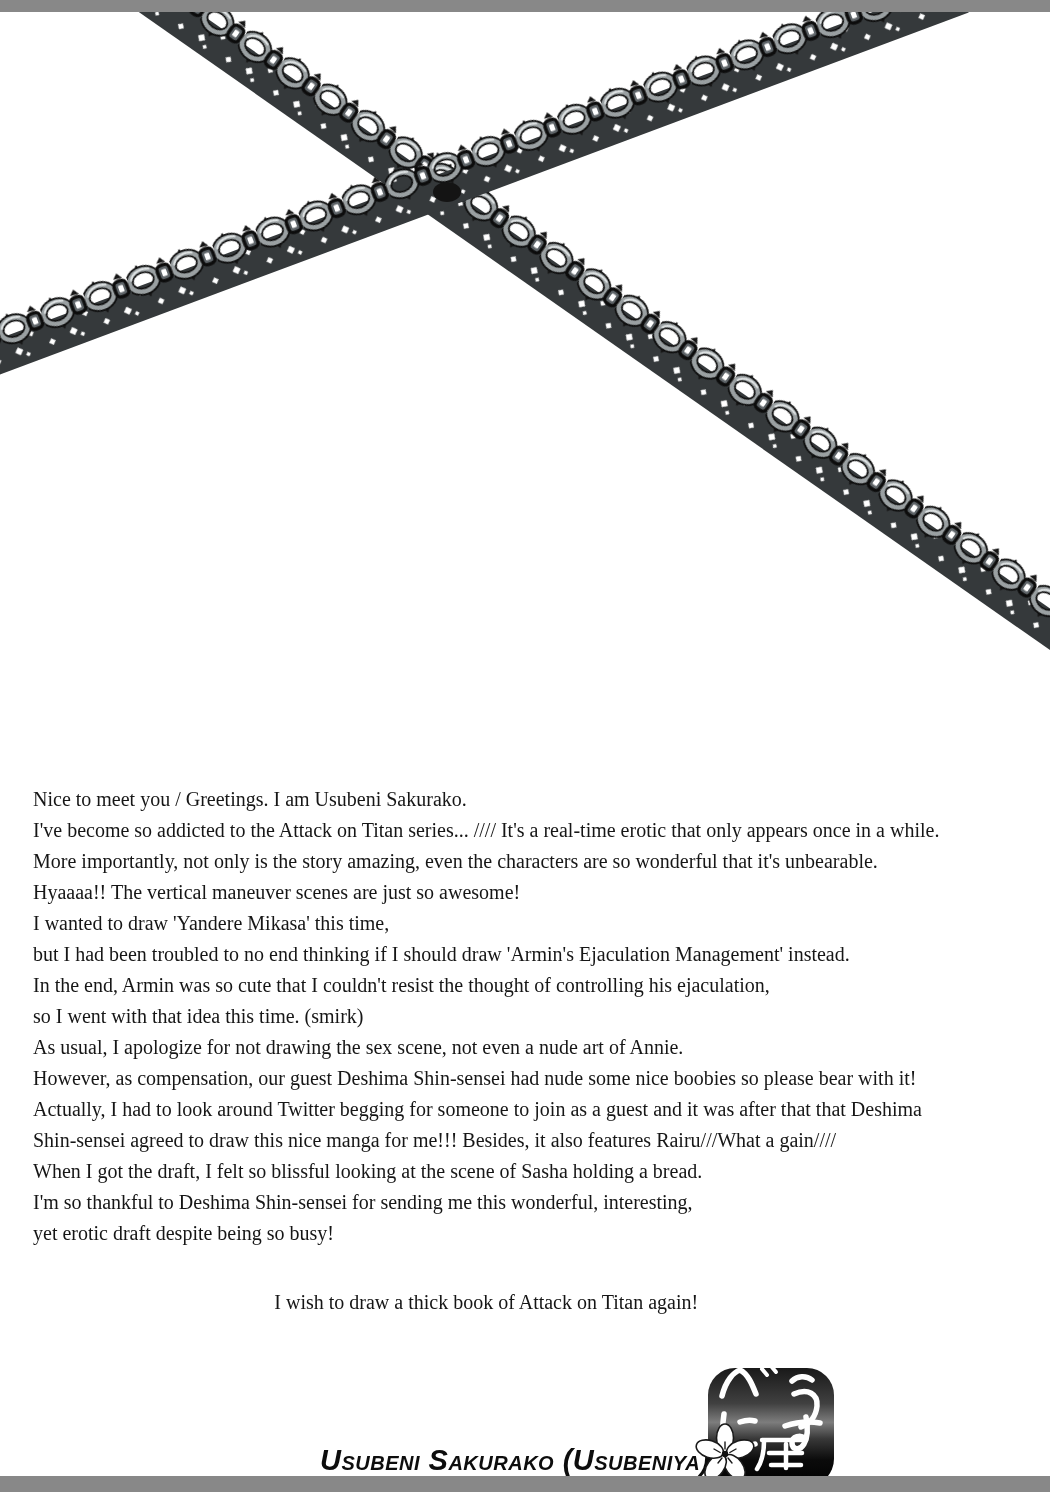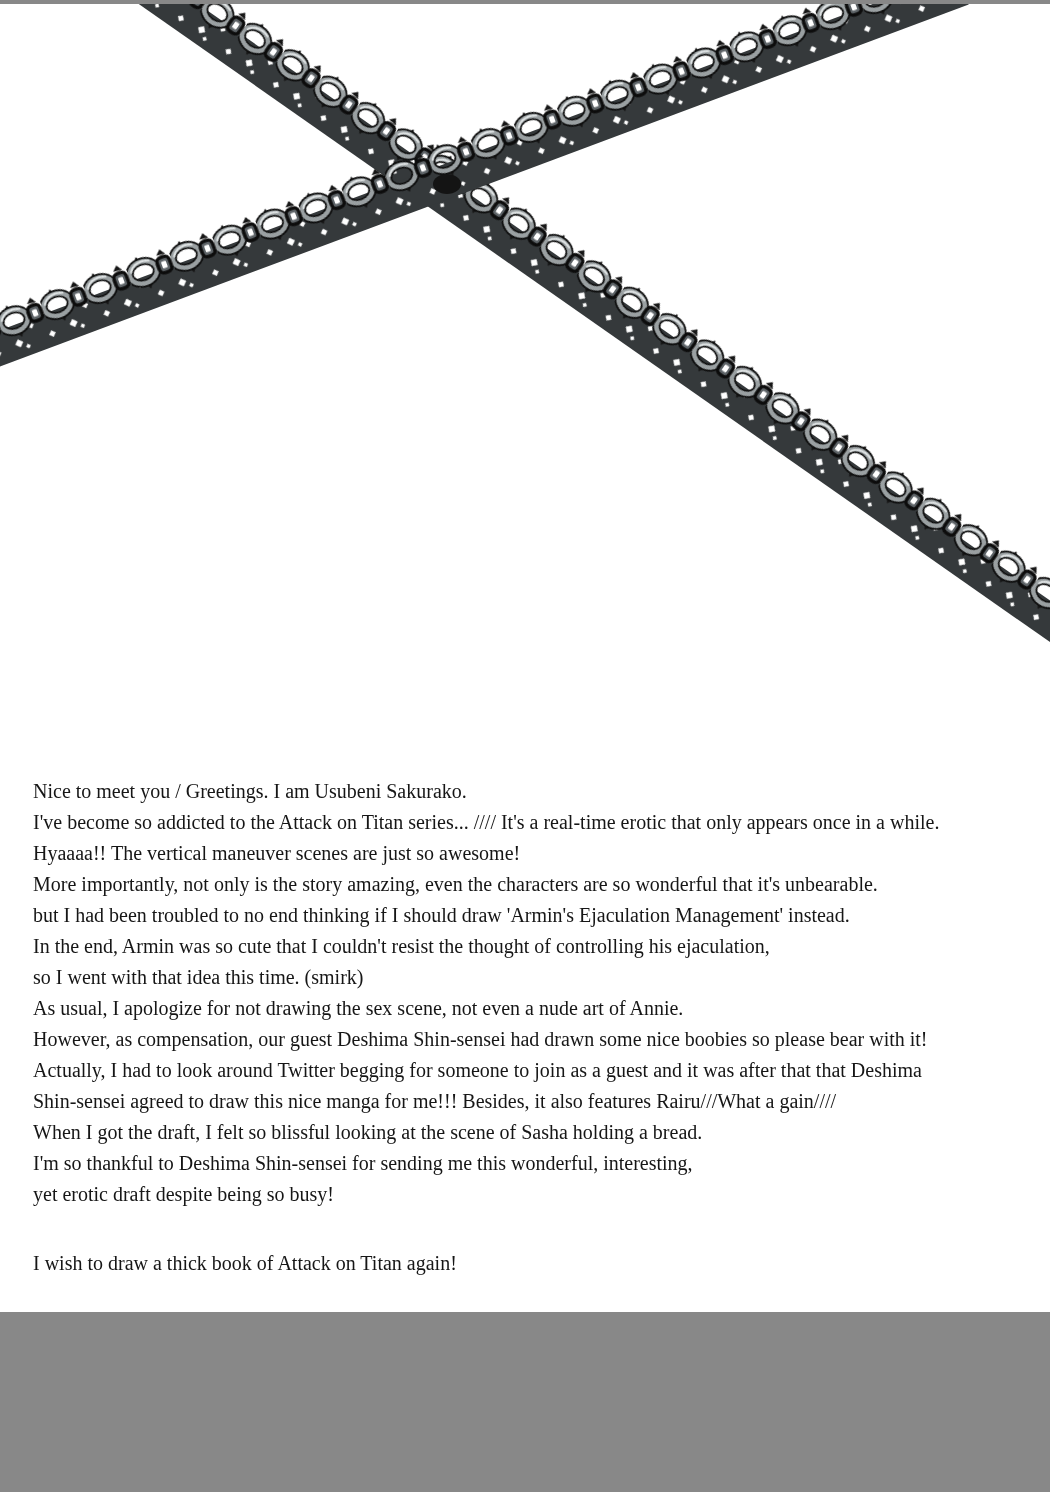--- a/index.html
+++ b/index.html
@@ -1,26 +1,26 @@
 <!DOCTYPE html>
 <html><head>
 <meta charset="utf-8">
 <style>
   html,body { margin:0; padding:0; background:#888; }
   .page {
-    position:relative; width:1050px; height:1308px;
-    background:#ffffff; overflow:hidden; margin:4px auto;
+    position:relative; width:1050px; height:1464px;
+    background:#ffffff; overflow:hidden; margin:12px auto;
     font-family:"Liberation Serif", serif; color:#161616;
   }
   .chains-svg { position:absolute; left:0; top:0; }
   .afterword {
     position:absolute; left:33px; top:772px;
     font-size:20px; line-height:31px; white-space:nowrap;
   }
-  .afterword .closing { margin-top:38px; }
+  .afterword .closing { margin-top:38px;text-align:center; }
   .line { white-space:nowrap; }
   .signature {
     position:absolute; left:320px; top:1432px;
     font-family:"Liberation Sans", sans-serif;
     font-weight:bold; font-style:italic; font-variant:small-caps;
     font-size:29px; letter-spacing:0.5px; color:#0d0d0d;
     white-space:nowrap;
   }
   .logo-svg { position:absolute; left:672px; top:1344px; }
   .bottom-rule {
@@ -69,27 +69,28 @@
       <rect x="-60" y="-22" width="1080" height="44" fill="url(#links)"></rect>
     </g>
 
     <ellipse cx="447" cy="180" rx="14" ry="10" fill="#141414"></ellipse>
   </svg>
 
   <div class="afterword">
     <div class="para">
         <div class="line">Nice to meet you / Greetings. I am Usubeni Sakurako.</div>
         <div class="line">I've become so addicted to the Attack on Titan series... //// It's a real-time erotic that only appears once in a while.</div>
+        <div class="line">More importantly, not only is the story amazing, even the characters are so wonderful that it's unbearable.</div>
         <div class="line">Hyaaaa!! The vertical maneuver scenes are just so awesome!</div>
-        <div class="line">More importantly, not only is the story amazing, even the characters are so wonderful that it's unbearable.</div>
+        <div class="line">I wanted to draw 'Yandere Mikasa' this time,</div>
         <div class="line">but I had been troubled to no end thinking if I should draw 'Armin's Ejaculation Management' instead.</div>
         <div class="line">In the end, Armin was so cute that I couldn't resist the thought of controlling his ejaculation,</div>
         <div class="line">so I went with that idea this time. (smirk)</div>
         <div class="line">As usual, I apologize for not drawing the sex scene, not even a nude art of Annie.</div>
-        <div class="line">However, as compensation, our guest Deshima Shin-sensei had drawn some nice boobies so please bear with it!</div>
+        <div class="line">However, as compensation, our guest Deshima Shin-sensei had nude some nice boobies so please bear with it!</div>
         <div class="line">Actually, I had to look around Twitter begging for someone to join as a guest and it was after that that Deshima</div>
         <div class="line">Shin-sensei agreed to draw this nice manga for me!!! Besides, it also features Rairu///What a gain////</div>
         <div class="line">When I got the draft, I felt so blissful looking at the scene of Sasha holding a bread.</div>
         <div class="line">I'm so thankful to Deshima Shin-sensei for sending me this wonderful, interesting,</div>
         <div class="line">yet erotic draft despite being so busy!</div>
       </div>
     <div class="para closing">
         <div class="line">I wish to draw a thick book of Attack on Titan again!</div>
       </div>
   </div>

